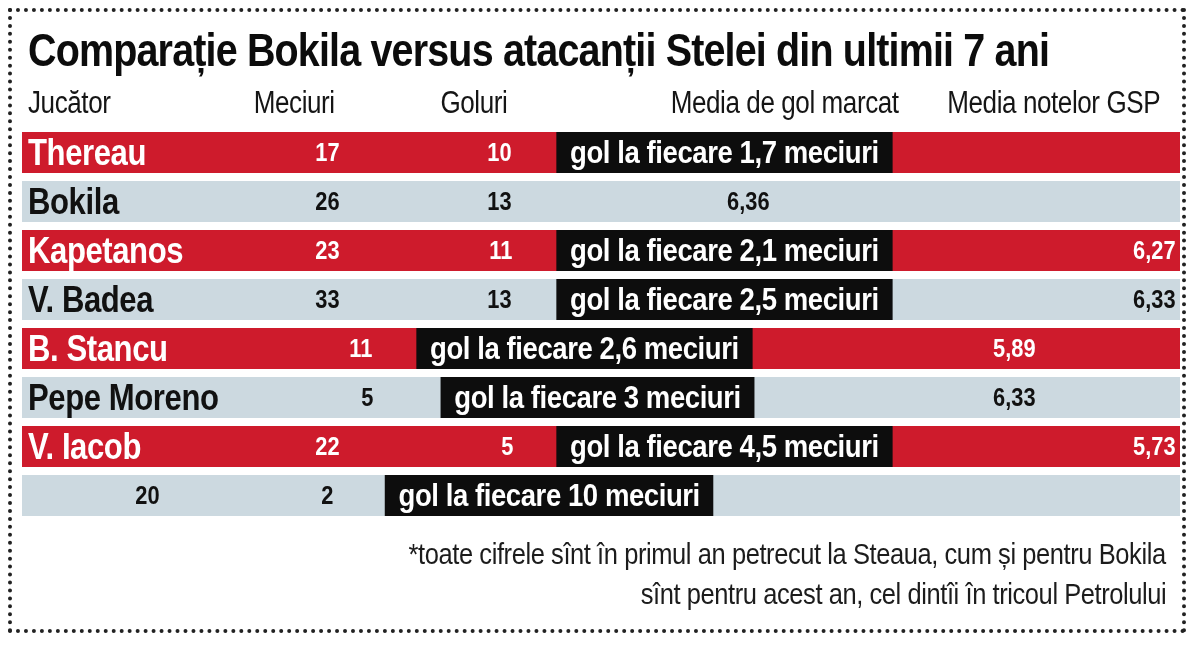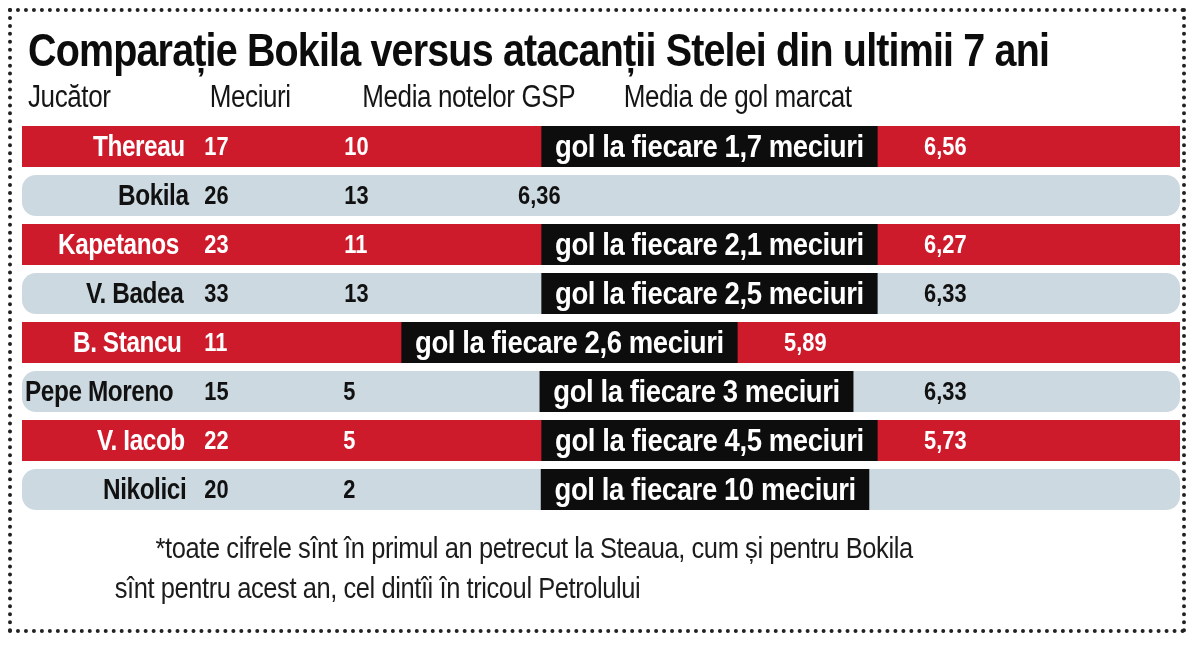--- a/index.html
+++ b/index.html
@@ -31,96 +31,96 @@
   .sx  { display: inline-block; transform: scaleX(0.84); transform-origin: left center; white-space: nowrap; }
   .sxc { display: inline-block; transform: scaleX(0.84); transform-origin: center center; white-space: nowrap; }
   .sxr { display: inline-block; transform: scaleX(0.85); transform-origin: right center; white-space: nowrap; }
 
   .title {
     font-size: 47px; font-weight: bold; color: #0c0c0c;
     letter-spacing: -1px; line-height: 56px; white-space: nowrap;
     padding-left: 6px;
   }
 
-  .hdr { display: flex; height: 38px; align-items: center;
+  .hdr { display: flex; margin-top: 6px; height: 38px; align-items: center;
          font-size: 31px; color: var(--ink); letter-spacing: -0.5px; }
 
-  .cell { display: flex; align-items: center; justify-content: flex-start; height: 100%; }
+  .cell { display: flex; align-items: center; justify-content: flex-end; height: 100%; }
   .c-player  { width: 180px; justify-content: flex-start; padding-left: 6px; }
   .c-matches { width: 140px; }
   .c-goals   { width: 172px; }
   .c-media   { width: 406px; }
   .c-gsp     { width: 260px; }
 
   .rows { margin-top: 10px; }
   .row {
     display: flex; height: 41px; margin-bottom: 8px;
     align-items: center; font-weight: bold;
   }
   .row.hl { background: var(--red);   color: var(--white-text); }
-  .row.lt { background: var(--light); color: #111; border-radius: 14px; }
-
-  .row .c-player  { font-size: 29px; letter-spacing: -0.5px; justify-content: flex-end; }
+  .row.lt { background: var(--light); color: #111; }
+
+  .row .c-player  { font-size: 37px; letter-spacing: -0.5px; }
   .row .c-matches, .row .c-goals, .row .c-gsp { font-size: 26px; }
 
   .badge {
     background: var(--badge); color: #fff;
     height: 41px; display: flex; align-items: center;
     padding: 0 16px; font-size: 32px; font-weight: bold;
     letter-spacing: -0.5px; white-space: nowrap;
     transform: scaleX(0.86); transform-origin: center center;
   }
 
   .foot {
-    margin-top: 18px; text-align: left; padding-right: 14px;
+    margin-top: 18px; text-align: right; padding-right: 14px;
     font-size: 30px; color: #1c1c1c; line-height: 40px; letter-spacing: -0.5px;
   }
 </style>
 </head>
 <body>
 
 <div class="stage">
   <div class="frame"></div>
 
   <div class="content">
 
     <div class="title"><span class="sx">Comparație Bokila versus atacanții Stelei din ultimii 7 ani</span></div>
 
     <div class="hdr">
       <div class="cell c-player">
           <span class="sx">Jucător</span>
         </div>
       <div class="cell c-matches">
           <span class="sxc">Meciuri</span>
         </div>
+      <div class="cell c-goals">
+          <span class="sxc">Goluri</span>
+        </div>
+      <div class="cell c-media">
+          <span class="sxc">Media de gol marcat</span>
+        </div>
       <div class="cell c-gsp">
           <span class="sxc">Media notelor GSP</span>
         </div>
-      <div class="cell c-media">
-          <span class="sxc">Media de gol marcat</span>
-        </div>
     </div>
 
     <div class="rows">
   <div class="row hl">
     <div class="cell c-player">
             <span class="sx">Thereau</span>
           </div>
     <div class="cell c-matches">
             <span class="sxc">17</span>
           </div>
     <div class="cell c-goals">
             <span class="sxc">10</span>
           </div>
     <div class="cell c-media">
             <span class="badge">gol la fiecare 1,7 meciuri</span>
           </div>
-    <div class="cell c-gsp">
-            <span class="sxc">6,56</span>
-          </div>
   </div>
 
   <div class="row lt">
     <div class="cell c-player">
             <span class="sx">Bokila</span>
           </div>
     <div class="cell c-matches">
             <span class="sxc">26</span>
           </div>
     <div class="cell c-goals">
@@ -179,23 +179,20 @@
           </div>
     <div class="cell c-gsp">
             <span class="sxc">5,89</span>
           </div>
   </div>
 
   <div class="row lt">
     <div class="cell c-player">
             <span class="sx">Pepe Moreno</span>
           </div>
-    <div class="cell c-matches">
-            <span class="sxc">15</span>
-          </div>
     <div class="cell c-goals">
             <span class="sxc">5</span>
           </div>
     <div class="cell c-media">
             <span class="badge">gol la fiecare 3 meciuri</span>
           </div>
     <div class="cell c-gsp">
             <span class="sxc">6,33</span>
           </div>
   </div>
@@ -212,23 +209,20 @@
           </div>
     <div class="cell c-media">
             <span class="badge">gol la fiecare 4,5 meciuri</span>
           </div>
     <div class="cell c-gsp">
             <span class="sxc">5,73</span>
           </div>
   </div>
 
   <div class="row lt">
-    <div class="cell c-player">
-            <span class="sx">Nikolici</span>
-          </div>
     <div class="cell c-matches">
             <span class="sxc">20</span>
           </div>
     <div class="cell c-goals">
             <span class="sxc">2</span>
           </div>
     <div class="cell c-media">
             <span class="badge">gol la fiecare 10 meciuri</span>
           </div>
   </div>

